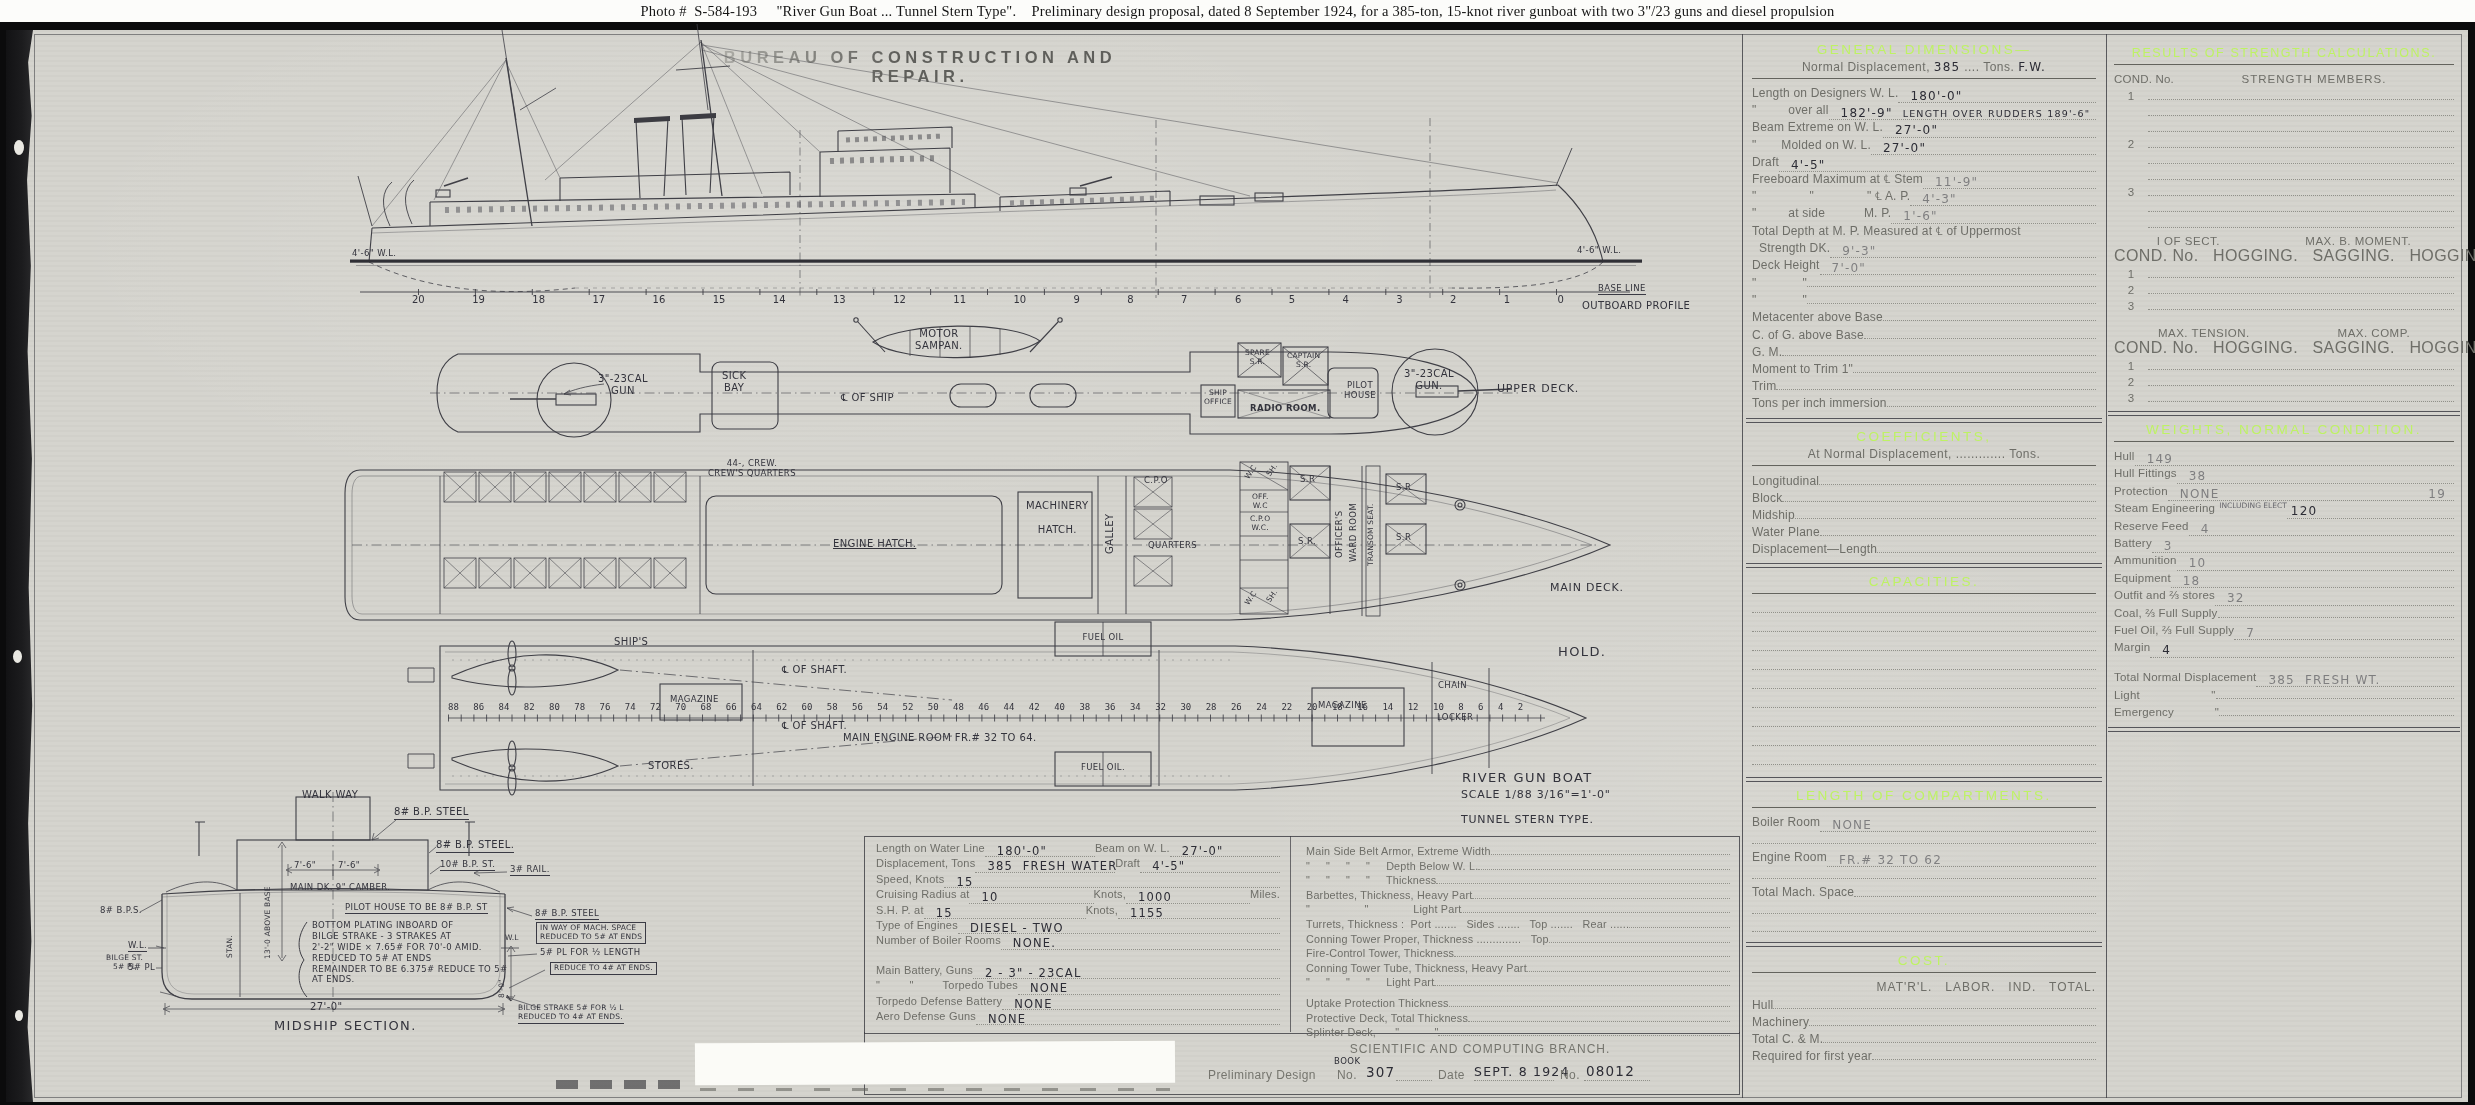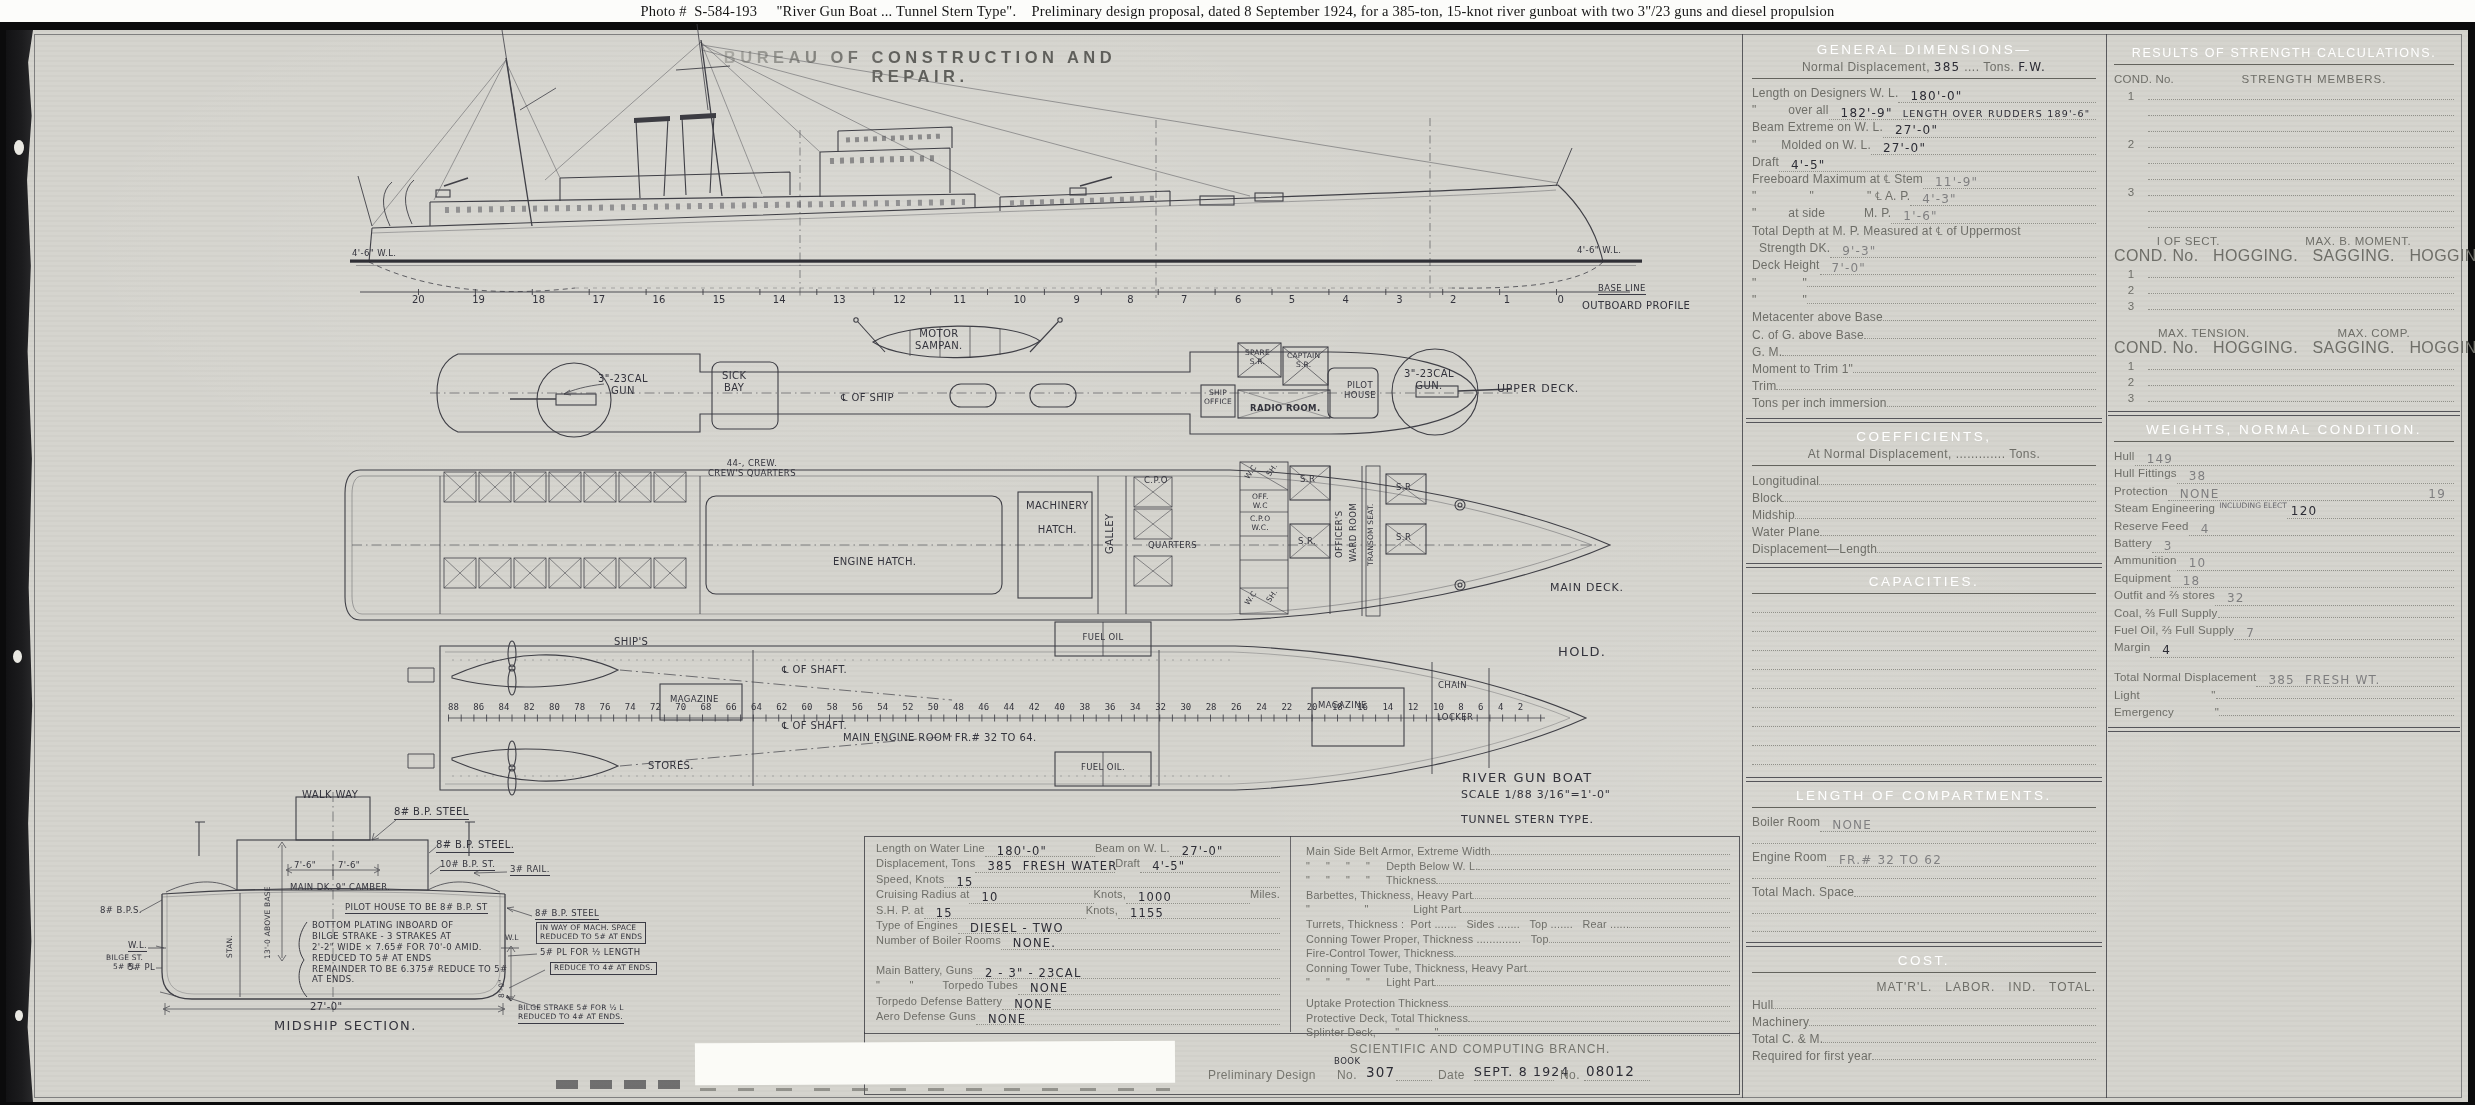--- a/index.html
+++ b/index.html
@@ -30,21 +30,21 @@
   .bx{border:1px solid #3a3a44;padding:1px 3px;}
   .big{font-size:13px;letter-spacing:1.4px;}
   .med{font-size:11px;letter-spacing:.8px;}
   .tiny{font-size:7.5px;letter-spacing:.2px;}
   .sm{font-size:8.5px;}
   .stations{position:absolute;left:412px;top:294px;width:1152px;display:flex;justify-content:space-between;}
   .stations span{font-family:"DejaVu Sans",sans-serif;font-size:10px;color:#33333c;}
   .frames{position:absolute;left:448px;top:702px;font-family:"DejaVu Sans Mono",monospace;font-size:9px;color:#33333c;word-spacing:9px;white-space:pre;}
   
   .panel{position:absolute;color:#6e6e68;}
-  .ptitle{text-align:center;font-size:13.5px;letter-spacing:2.5px;color:#ffffff;}
+  .ptitle{text-align:center;font-size:13.5px;letter-spacing:2.5px;color:#bef264;}
   .psub{text-align:center;font-size:12px;letter-spacing:.5px;margin-top:3px;}
   .rule{border-top:1.7px solid #63635d;margin:4px 0 6px 0;}
   .dbl{height:3px;border-top:1.3px solid #55555a;border-bottom:1.3px solid #55555a;margin:6px -6px;}
   .frow{display:flex;align-items:baseline;font-size:12px;}
   .flbl{white-space:pre;flex:none;letter-spacing:.2px;}
   .fline{flex:1;border-bottom:1.3px dotted #91918a;height:12px;display:flex;align-items:flex-end;padding-left:12px;min-width:0;}
   .fval{font-family:"DejaVu Sans",sans-serif;color:#2c2c35;font-size:12px;letter-spacing:1.2px;white-space:pre;transform:translateY(3px);}
   .ft{opacity:.5;}
   .right{margin-left:auto;padding-right:8px;}
   .ins{font-family:"DejaVu Sans",sans-serif;font-size:7.5px;color:#45454f;transform:translateY(-4px);opacity:.75;padding-left:4px;white-space:pre;}
@@ -345,21 +345,21 @@
 S.R.</div>
   <div class="hl sm" style="left:1250px;top:403px;font-weight:bold;">RADIO ROOM.</div>
   <div class="hl c sm" style="left:1336px;top:380px;margin-left:8px;">PILOT
 HOUSE</div>
   <div class="hl c" style="left:1404px;top:368px;">3"-23CAL
 GUN.</div>
   <div class="hl med" style="left:1497px;top:383px;">UPPER DECK.</div>
 
   <div class="hl c sm" style="left:708px;top:458px;">44-, CREW.
 CREW'S QUARTERS</div>
-  <div class="hl" style="left:833px;top:556px;">ENGINE HATCH.</div>
+  <div class="hl" style="left:833px;top:538px;text-decoration:underline;">ENGINE HATCH.</div>
   <div class="hl c" style="left:1026px;top:500px;">MACHINERY
 
 HATCH.</div>
   <div class="hl vt" style="left:1104px;top:492px;height:62px;">GALLEY</div>
   <div class="hl sm" style="left:1144px;top:475px;">C.P.O</div>
   <div class="hl sm" style="left:1148px;top:540px;">QUARTERS</div>
   <div class="hl tiny" style="left:1244px;top:468px;transform:rotate(-55deg);">W.C</div>
   <div class="hl tiny" style="left:1266px;top:466px;transform:rotate(-55deg);">SH.</div>
   <div class="hl c tiny" style="left:1252px;top:493px;">OFF.
 W.C</div>

